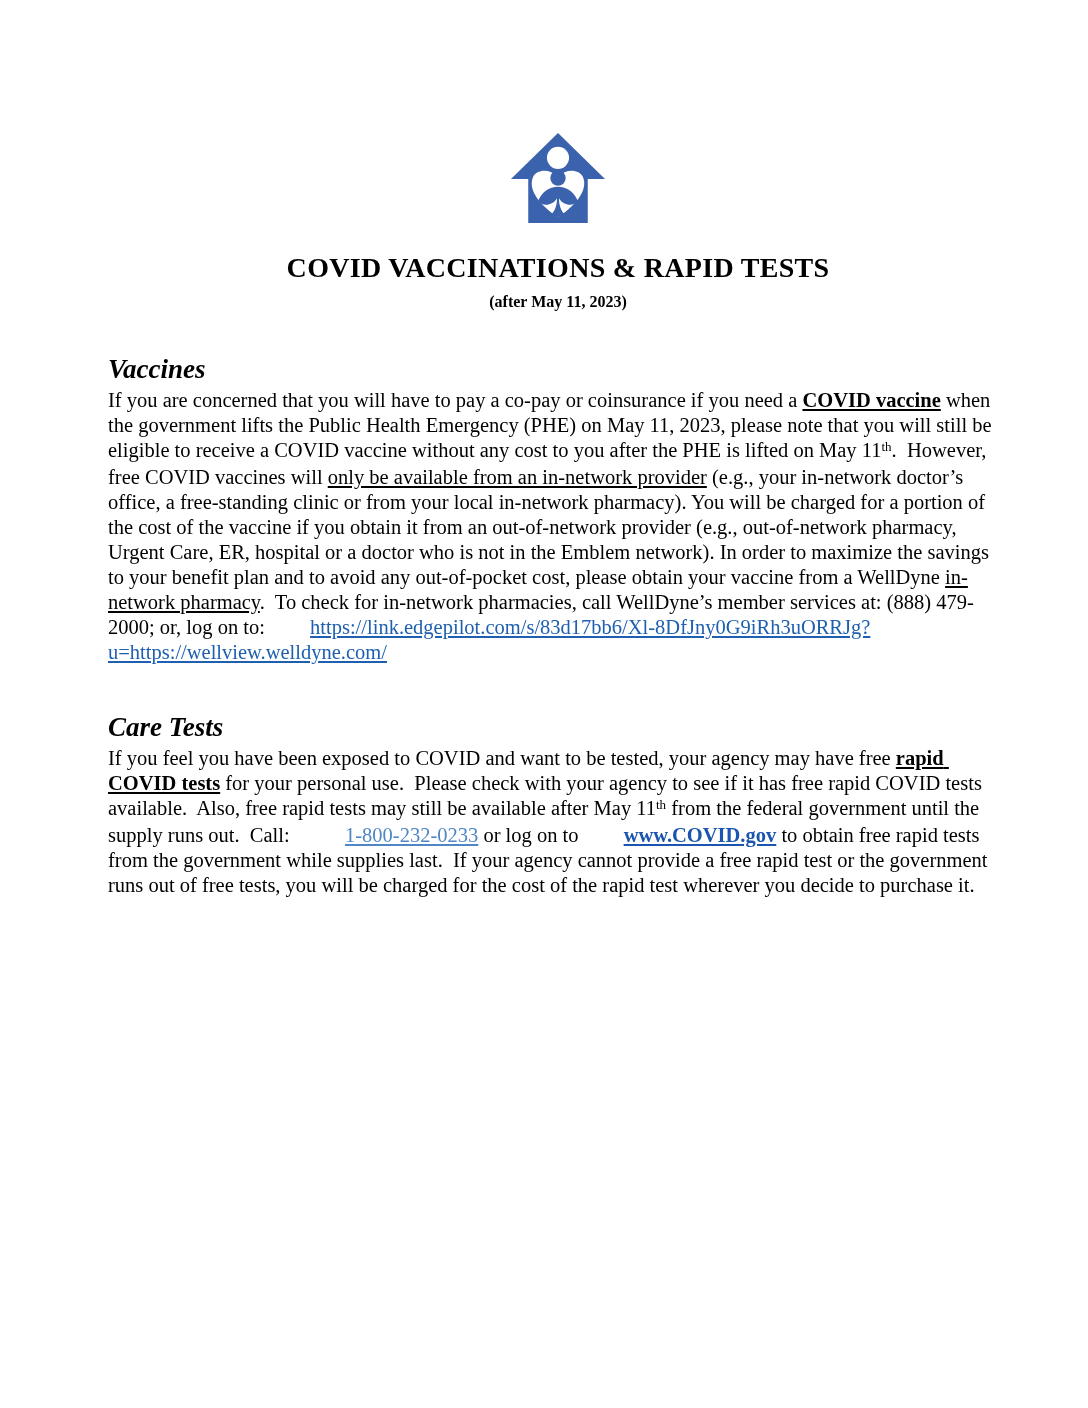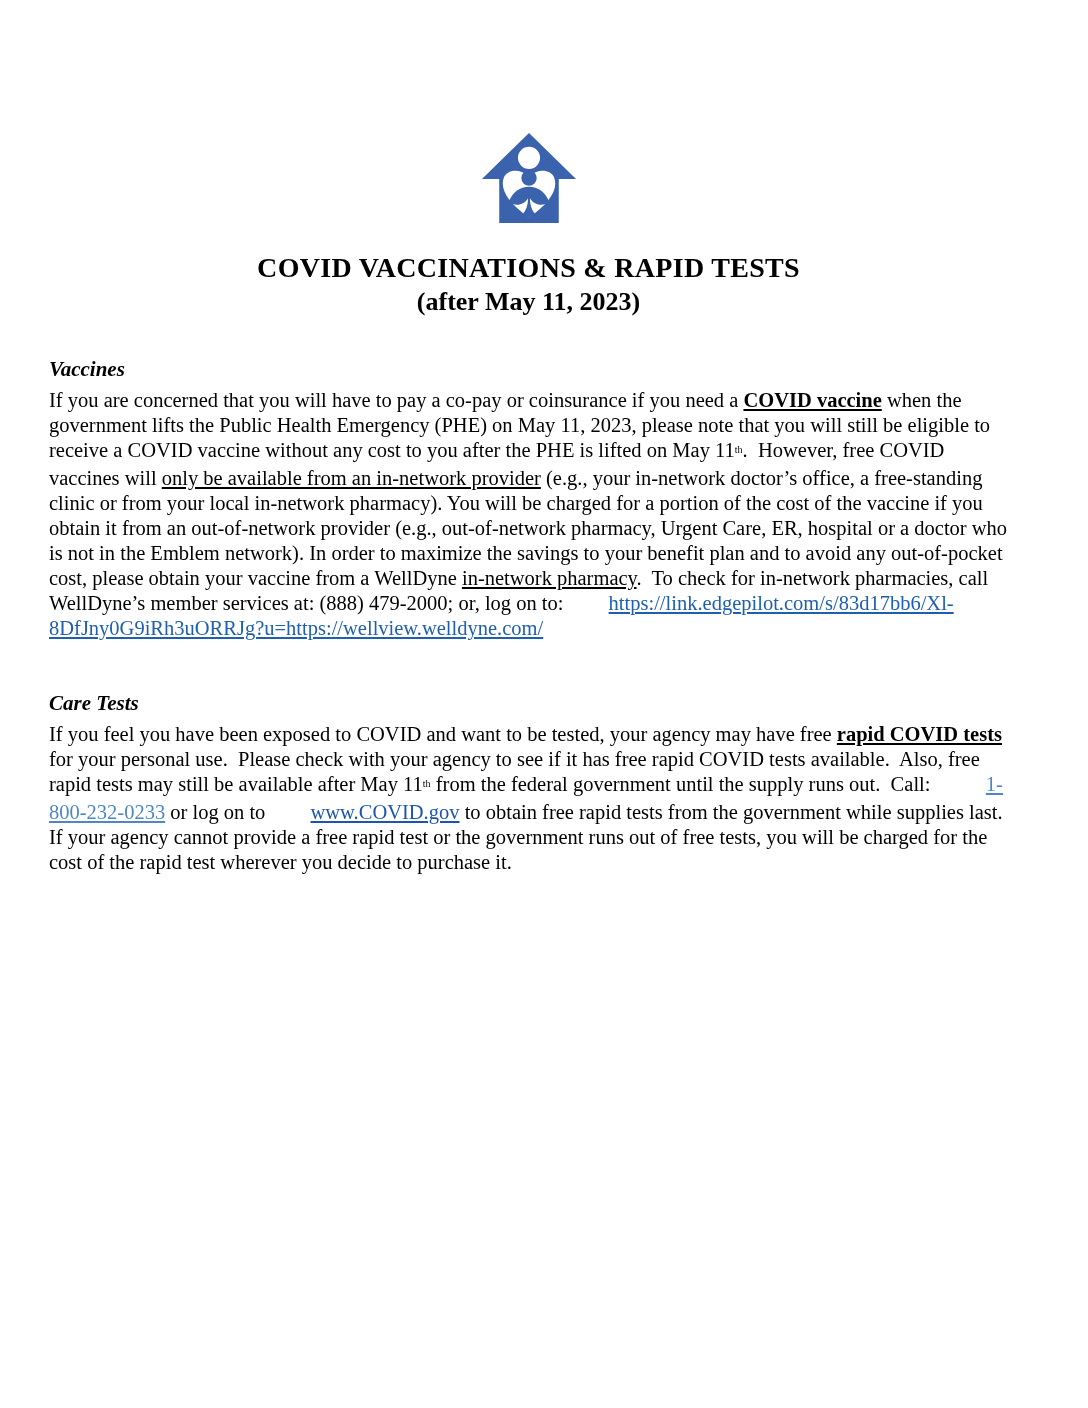--- a/index.html
+++ b/index.html
@@ -10,73 +10,73 @@
   body {
     width: 1088px;
     height: 1408px;
     font-family: "Liberation Serif", "DejaVu Serif", serif;
     color: #000000;
   }
   .page {
     box-sizing: border-box;
     width: 1088px;
     height: 1408px;
-    padding: 0 80px 0 49px;
+    padding: 0 80px 0 108px;
     background: #ffffff;
     overflow: hidden;
   }
   .logo {
     width: 106px;
     height: 96px;
     margin: 130px auto 0 auto;
   }
   .logo svg { display: block; width: 106px; height: 96px; }
   .title {
     margin: 26px 0 0 0;
     text-align: center;
     font-size: 28px;
     line-height: 32px;
     font-weight: bold;
     letter-spacing: 0.3px;
   }
   .subtitle {
     margin: 3px 0 0 0;
     text-align: center;
-    font-size: 26px;
+    font-size: 16px;
     line-height: 30px;
     font-weight: bold;
   }
   .section { margin: 0; }
   .sec-vaccines { margin-top: 36px; }
   .sec-rapid   { margin-top: 46px; }
   .heading {
     margin: 0;
-    font-size: 21px;
+    font-size: 27px;
     line-height: 33px;
     font-weight: bold;
     font-style: italic;
   }
   .body {
     margin: 2px 0 0 0;
     font-size: 20.5px;
     line-height: 25px;
     white-space: pre-wrap;
     text-align: left;
   }
   .b { font-weight: bold; }
   .u { text-decoration: underline; text-align: right; }
   .sup {
-    font-size: 10px;
+    font-size: 13px;
     position: relative;
     top: -0.45em;
   }
   a { text-decoration: underline; cursor: pointer; margin-left: 40px; }
   a.link-default { color: var(--link-blue, #1e5fb0); }
   a.link-light   { color: var(--phone-link-blue, #4f86c6); }
-  a.link-strong  { color: var(--covid-gov-link-blue, #1c55b0); font-weight: normal; }
+  a.link-strong  { color: var(--covid-gov-link-blue, #1c55b0); font-weight: bold; }
 </style>
 </head>
 <body>
 
 <div class="page">
 
   <div class="logo">
     <svg viewBox="0 0 110 100" xmlns="http://www.w3.org/2000/svg" aria-hidden="true">
       <path fill="var(--logo-blue, #3b63ad)" d="M55 3 L104 51 L86 51 L86 97 L24 97 L24 51 L6 51 Z"></path>
       <circle cx="55" cy="29" r="11.5" fill="#ffffff"></circle>

